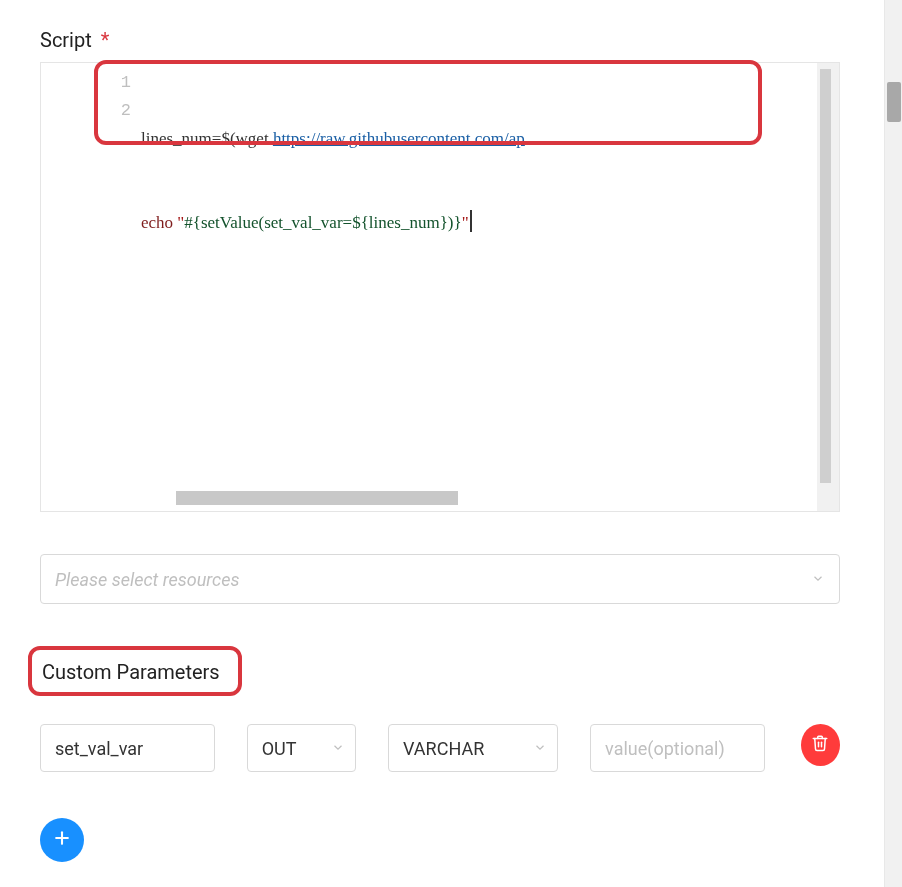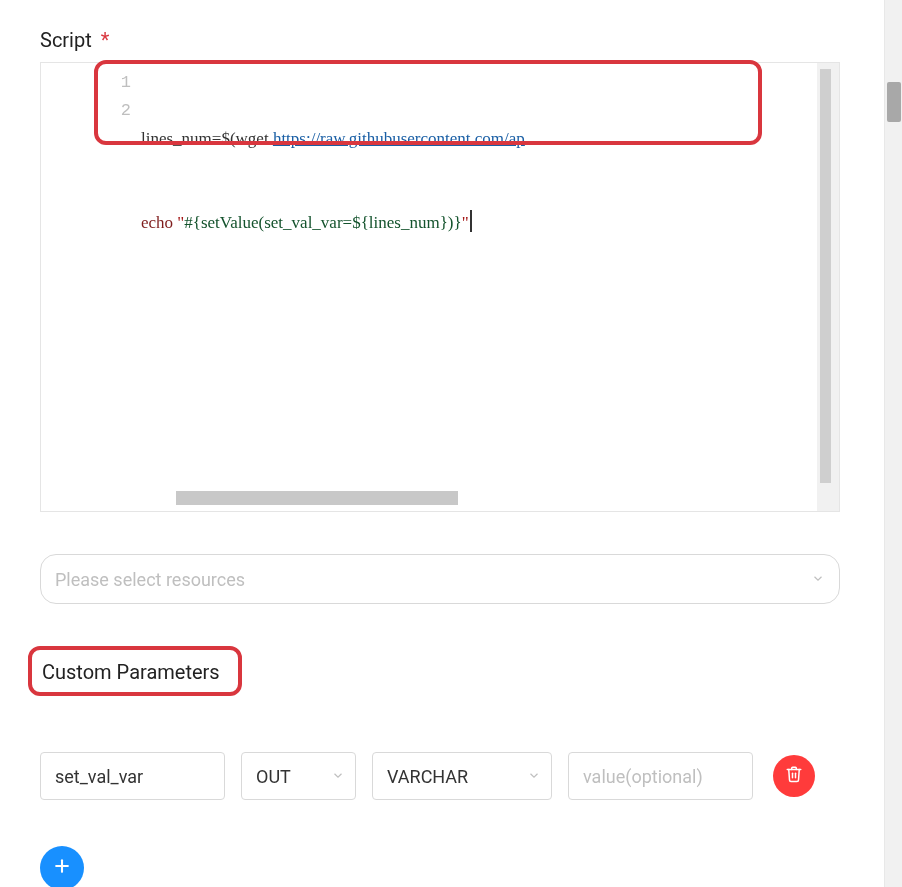--- a/index.html
+++ b/index.html
@@ -130,29 +130,30 @@
       left: 3px;
       width: 11px;
       height: 414px;
       background: #cfcfcf;
     }
     .section-gap {
       height: 42px;
     }
     .select-wrap {
       border: 1px solid #d9d9d9;
-      border-radius: 16px;
+      border-radius: 4px;
       height: 50px;
       display: flex;
       align-items: center;
       padding: 0 14px;
       color: #bfbfbf;
       font-size: 18px;
       position: relative;
       background: #fff;
+      font-style: italic;
     }
     .select-wrap .chev {
       position: absolute;
       right: 14px;
       top: 50%;
       transform: translateY(-50%);
       color: #bfbfbf;
     }
     .custom-params-highlight {
       display: inline-block;
@@ -160,23 +161,22 @@
       border-radius: 12px;
       padding: 10px 18px 8px 10px;
       margin-left: -12px;
       margin-bottom: 28px;
     }
     .custom-params-highlight .label {
       margin-bottom: 0;
     }
     .params-row {
       display: flex;
-      gap: 16px;
-      align-items: center;
-      margin-top: 28px;
+      gap: 32px;
+      align-items: flex-start;
     }
     .param-input, .param-select {
       border: 1px solid #d9d9d9;
       border-radius: 4px;
       height: 48px;
       display: flex;
       align-items: center;
       padding: 0 14px;
       font-size: 18px;
       color: #333;

